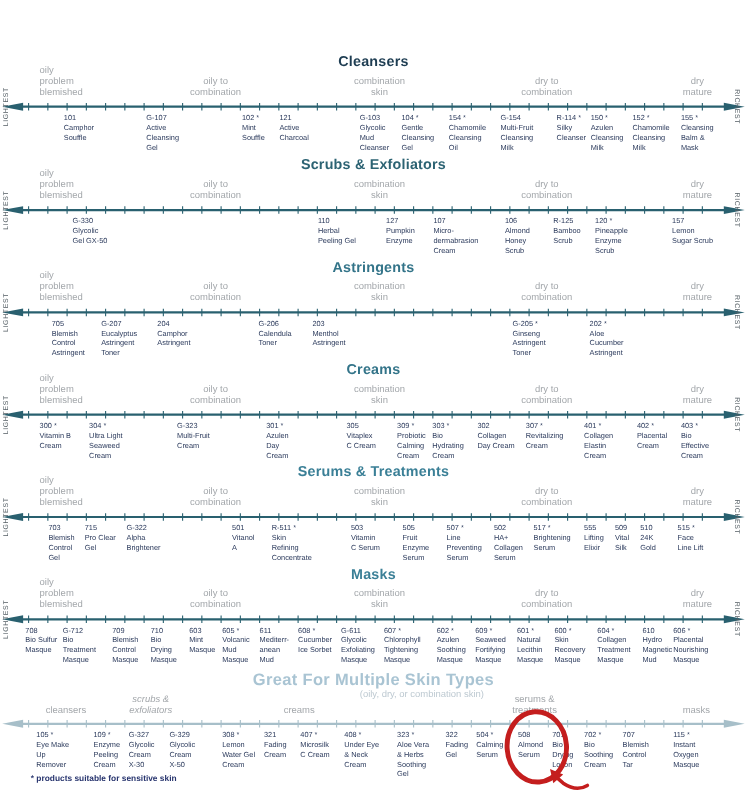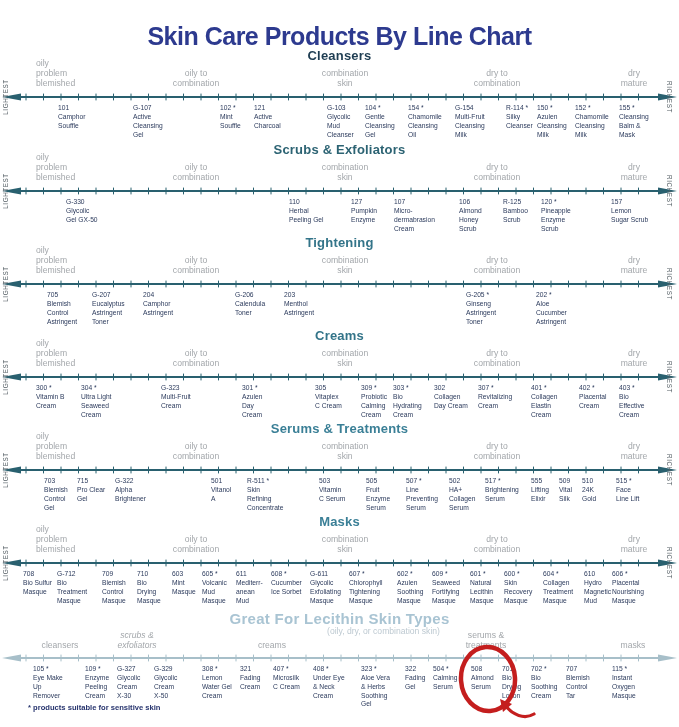--- a/index.html
+++ b/index.html
@@ -21,21 +21,20 @@
                 font-size:15px;font-weight:bold;letter-spacing:0.3px;}
   .great-sub{position:absolute;left:0;width:679px;text-align:center;font-size:8.6px;}
   .footnote{position:absolute;font-size:7.6px;font-weight:bold;}
   .highlight-svg{position:absolute;}
   svg{display:block;}
 </style>
 </head>
 <body>
 
 <div class="page">
-  <h1 class="title" style="color: rgb(45, 58, 143);">Skin Care Products By Line Chart</h1>
 
   <div id="sections-root">
       <div class="sec-header" style="top: 48px; color: rgb(30, 61, 82);">Cleansers</div>
       <div class="skin-label" style="left: 36px; bottom: 639px; color: rgb(163, 167, 171);">oily
 problem
 blemished</div>
       <div class="skin-label center" style="left: 196px; bottom: 639px; color: rgb(163, 167, 171);">oily to
 combination</div>
       <div class="skin-label center" style="left: 345px; bottom: 639px; color: rgb(163, 167, 171);">combination
 skin</div>
@@ -205,21 +204,21 @@
       <div class="product" style="left: 503px; top: 198px; color: rgb(43, 58, 92);">R-125
 Bamboo
 Scrub</div>
       <div class="product" style="left: 541px; top: 198px; color: rgb(43, 58, 92);">120 *
 Pineapple
 Enzyme
 Scrub</div>
       <div class="product" style="left: 611px; top: 198px; color: rgb(43, 58, 92);">157
 Lemon
 Sugar Scrub</div>
-      <div class="sec-header" style="top: 235px; color: rgb(51, 116, 137);">Tightening</div>
+      <div class="sec-header" style="top: 235px; color: rgb(51, 116, 137);">Astringents</div>
       <div class="skin-label" style="left: 36px; bottom: 452px; color: rgb(163, 167, 171);">oily
 problem
 blemished</div>
       <div class="skin-label center" style="left: 196px; bottom: 452px; color: rgb(163, 167, 171);">oily to
 combination</div>
       <div class="skin-label center" style="left: 345px; bottom: 452px; color: rgb(163, 167, 171);">combination
 skin</div>
       <div class="skin-label center" style="left: 497px; bottom: 452px; color: rgb(163, 167, 171);">dry to
 combination</div>
       <div class="skin-label center" style="left: 634px; bottom: 452px; color: rgb(163, 167, 171);">dry
@@ -604,21 +603,21 @@
 Treatment
 Masque</div>
       <div class="product" style="left: 584px; top: 570px; color: rgb(43, 58, 92);">610
 Hydro
 Magnetic
 Mud</div>
       <div class="product" style="left: 612px; top: 570px; color: rgb(43, 58, 92);">606 *
 Placental
 Nourishing
 Masque</div>
-      <div class="great-header" style="top: 610px; color: rgb(169, 196, 211);">Great For Lecithin Skin Types</div>
+      <div class="great-header" style="top: 610px; color: rgb(169, 196, 211);">Great For Multiple Skin Types</div>
       <div class="great-sub" style="top: 626px; color: rgb(189, 201, 209); margin-left: 44px;">(oily, dry, or combination skin)</div>
       <div class="cat-label" style="left: 60px; bottom: 77px; color: rgb(163, 167, 171);">cleansers</div>
       <div class="cat-label" style="left: 137px; bottom: 77px; color: rgb(163, 167, 171); font-style: italic;">scrubs &amp;
 exfoliators</div>
       <div class="cat-label" style="left: 272px; bottom: 77px; color: rgb(163, 167, 171);">creams</div>
       <div class="cat-label" style="left: 486px; bottom: 77px; color: rgb(163, 167, 171);">serums &amp;
 treatments</div>
       <div class="cat-label" style="left: 633px; bottom: 77px; color: rgb(163, 167, 171);">masks</div>
       <svg width="679" height="12" viewBox="0 0 679 12" style="position: absolute; left: 0px; top: 652px;">
         <line x1="18" y1="6" x2="661" y2="6" stroke="#a7bfc9" stroke-width="2"></line>

